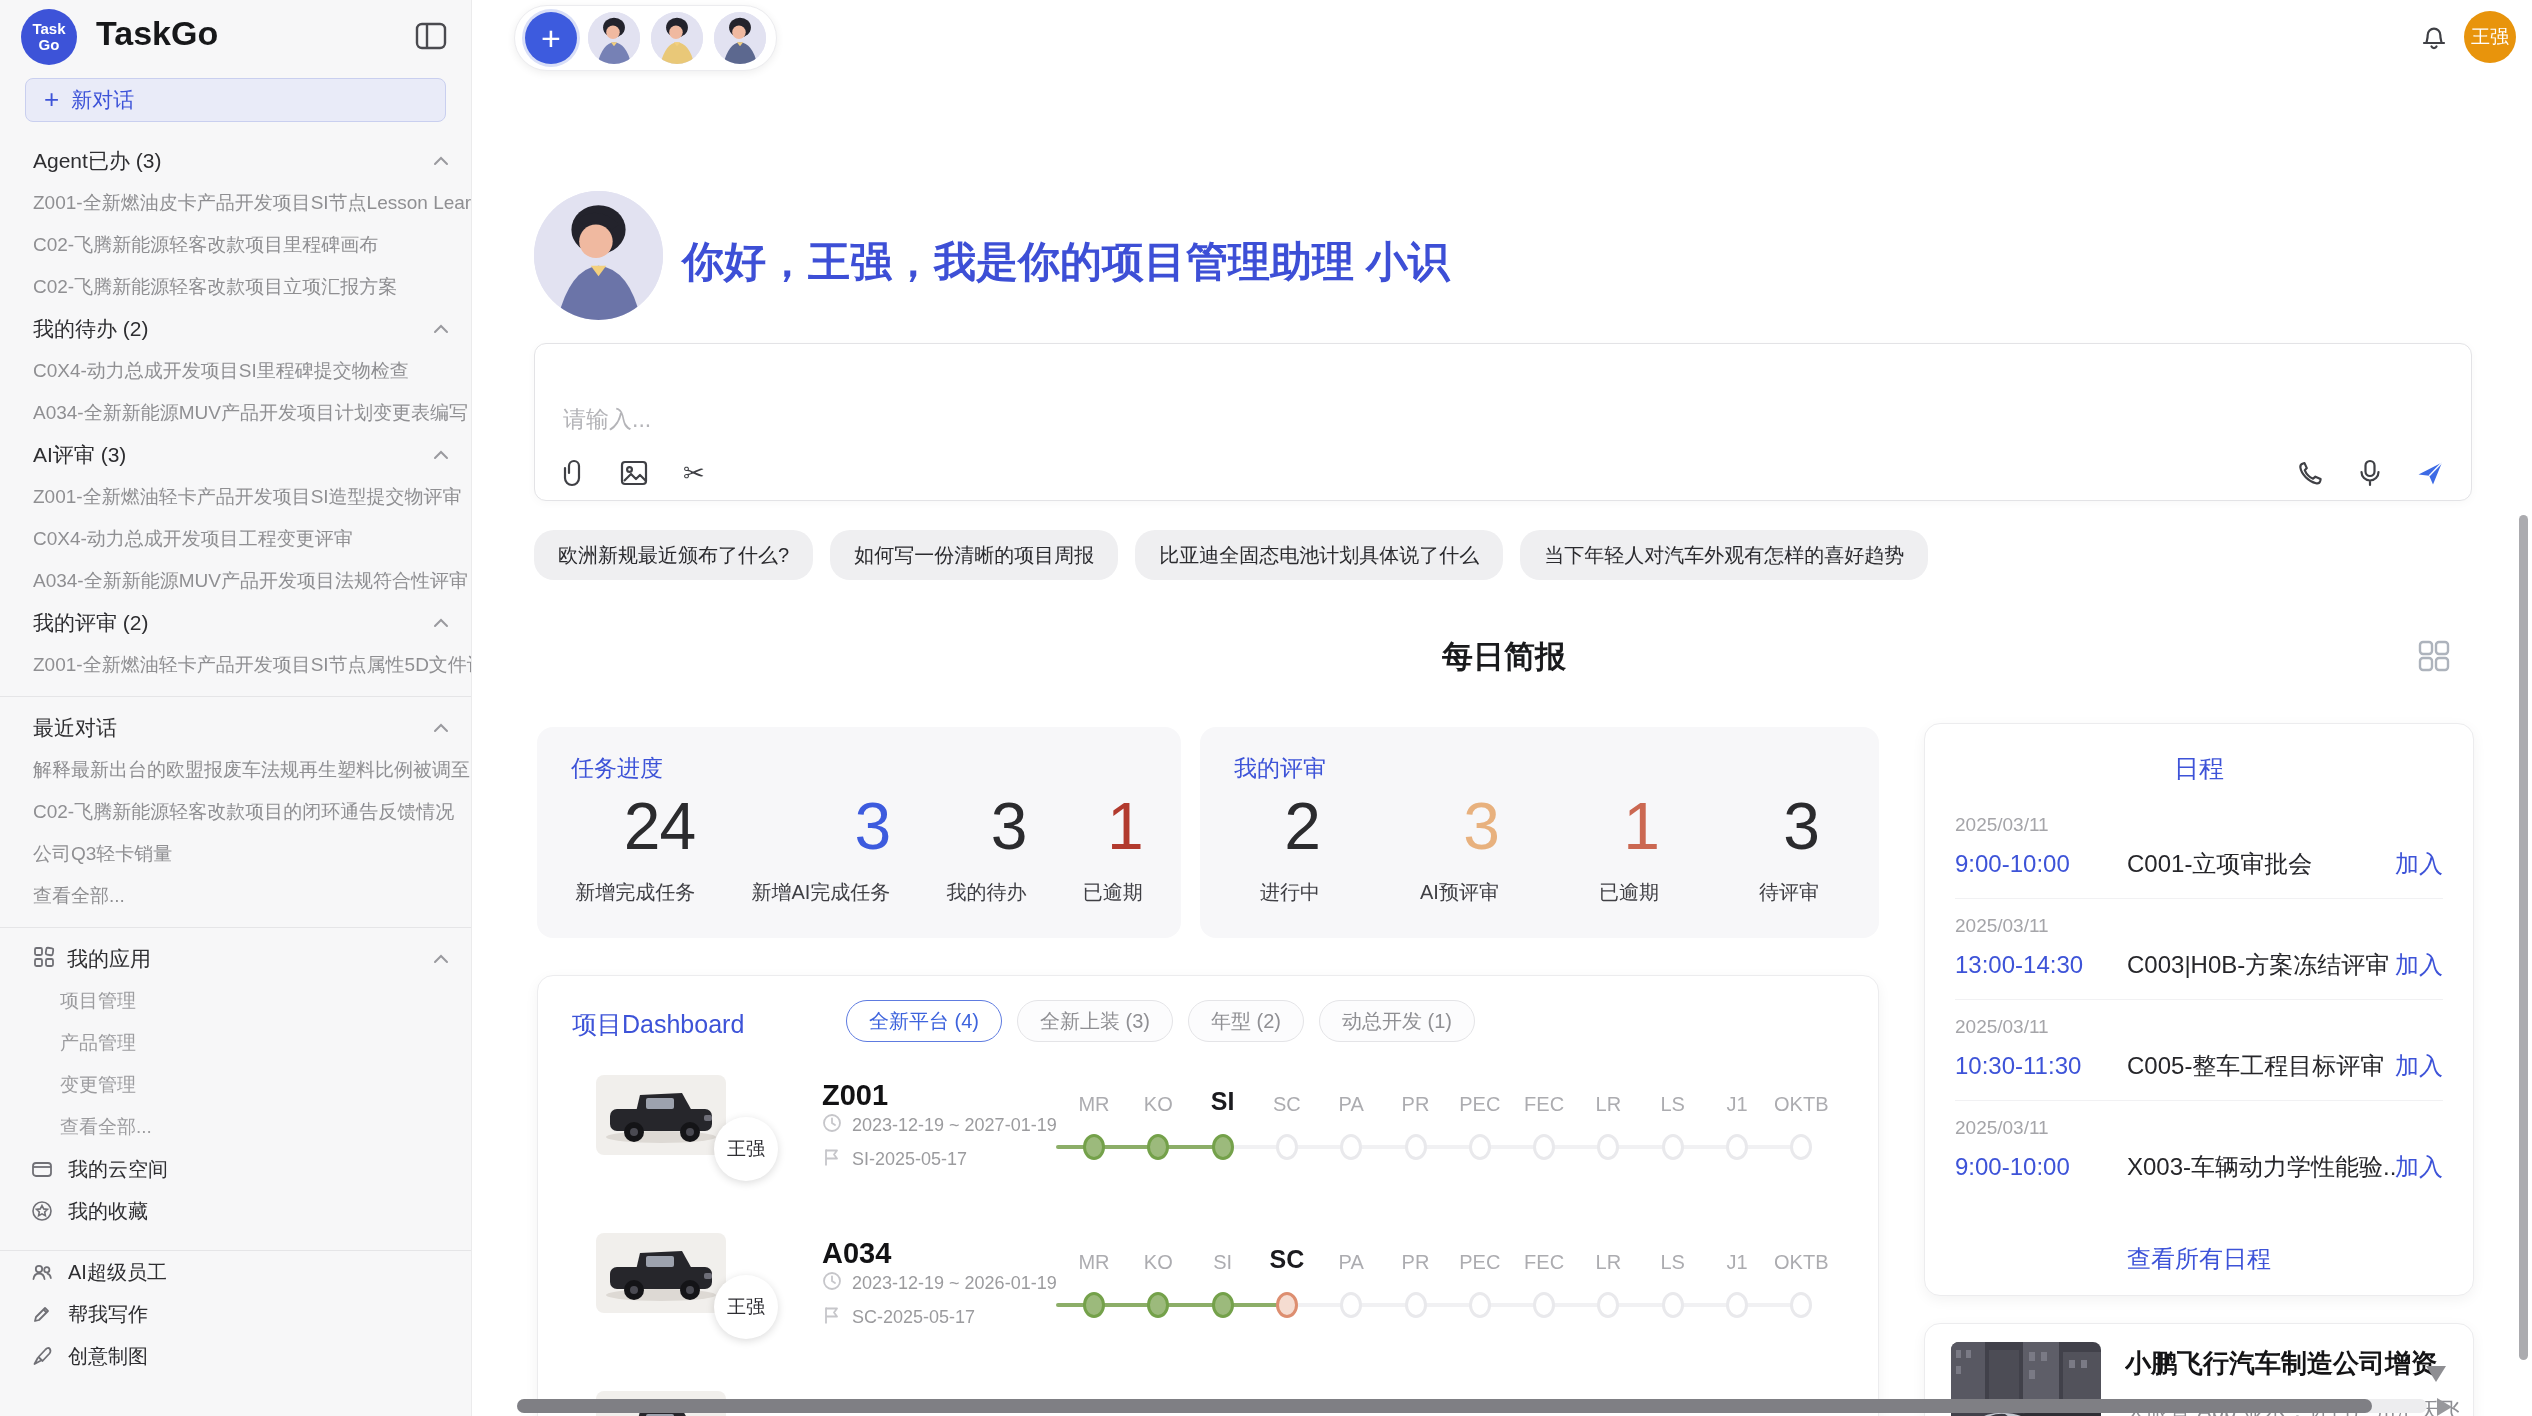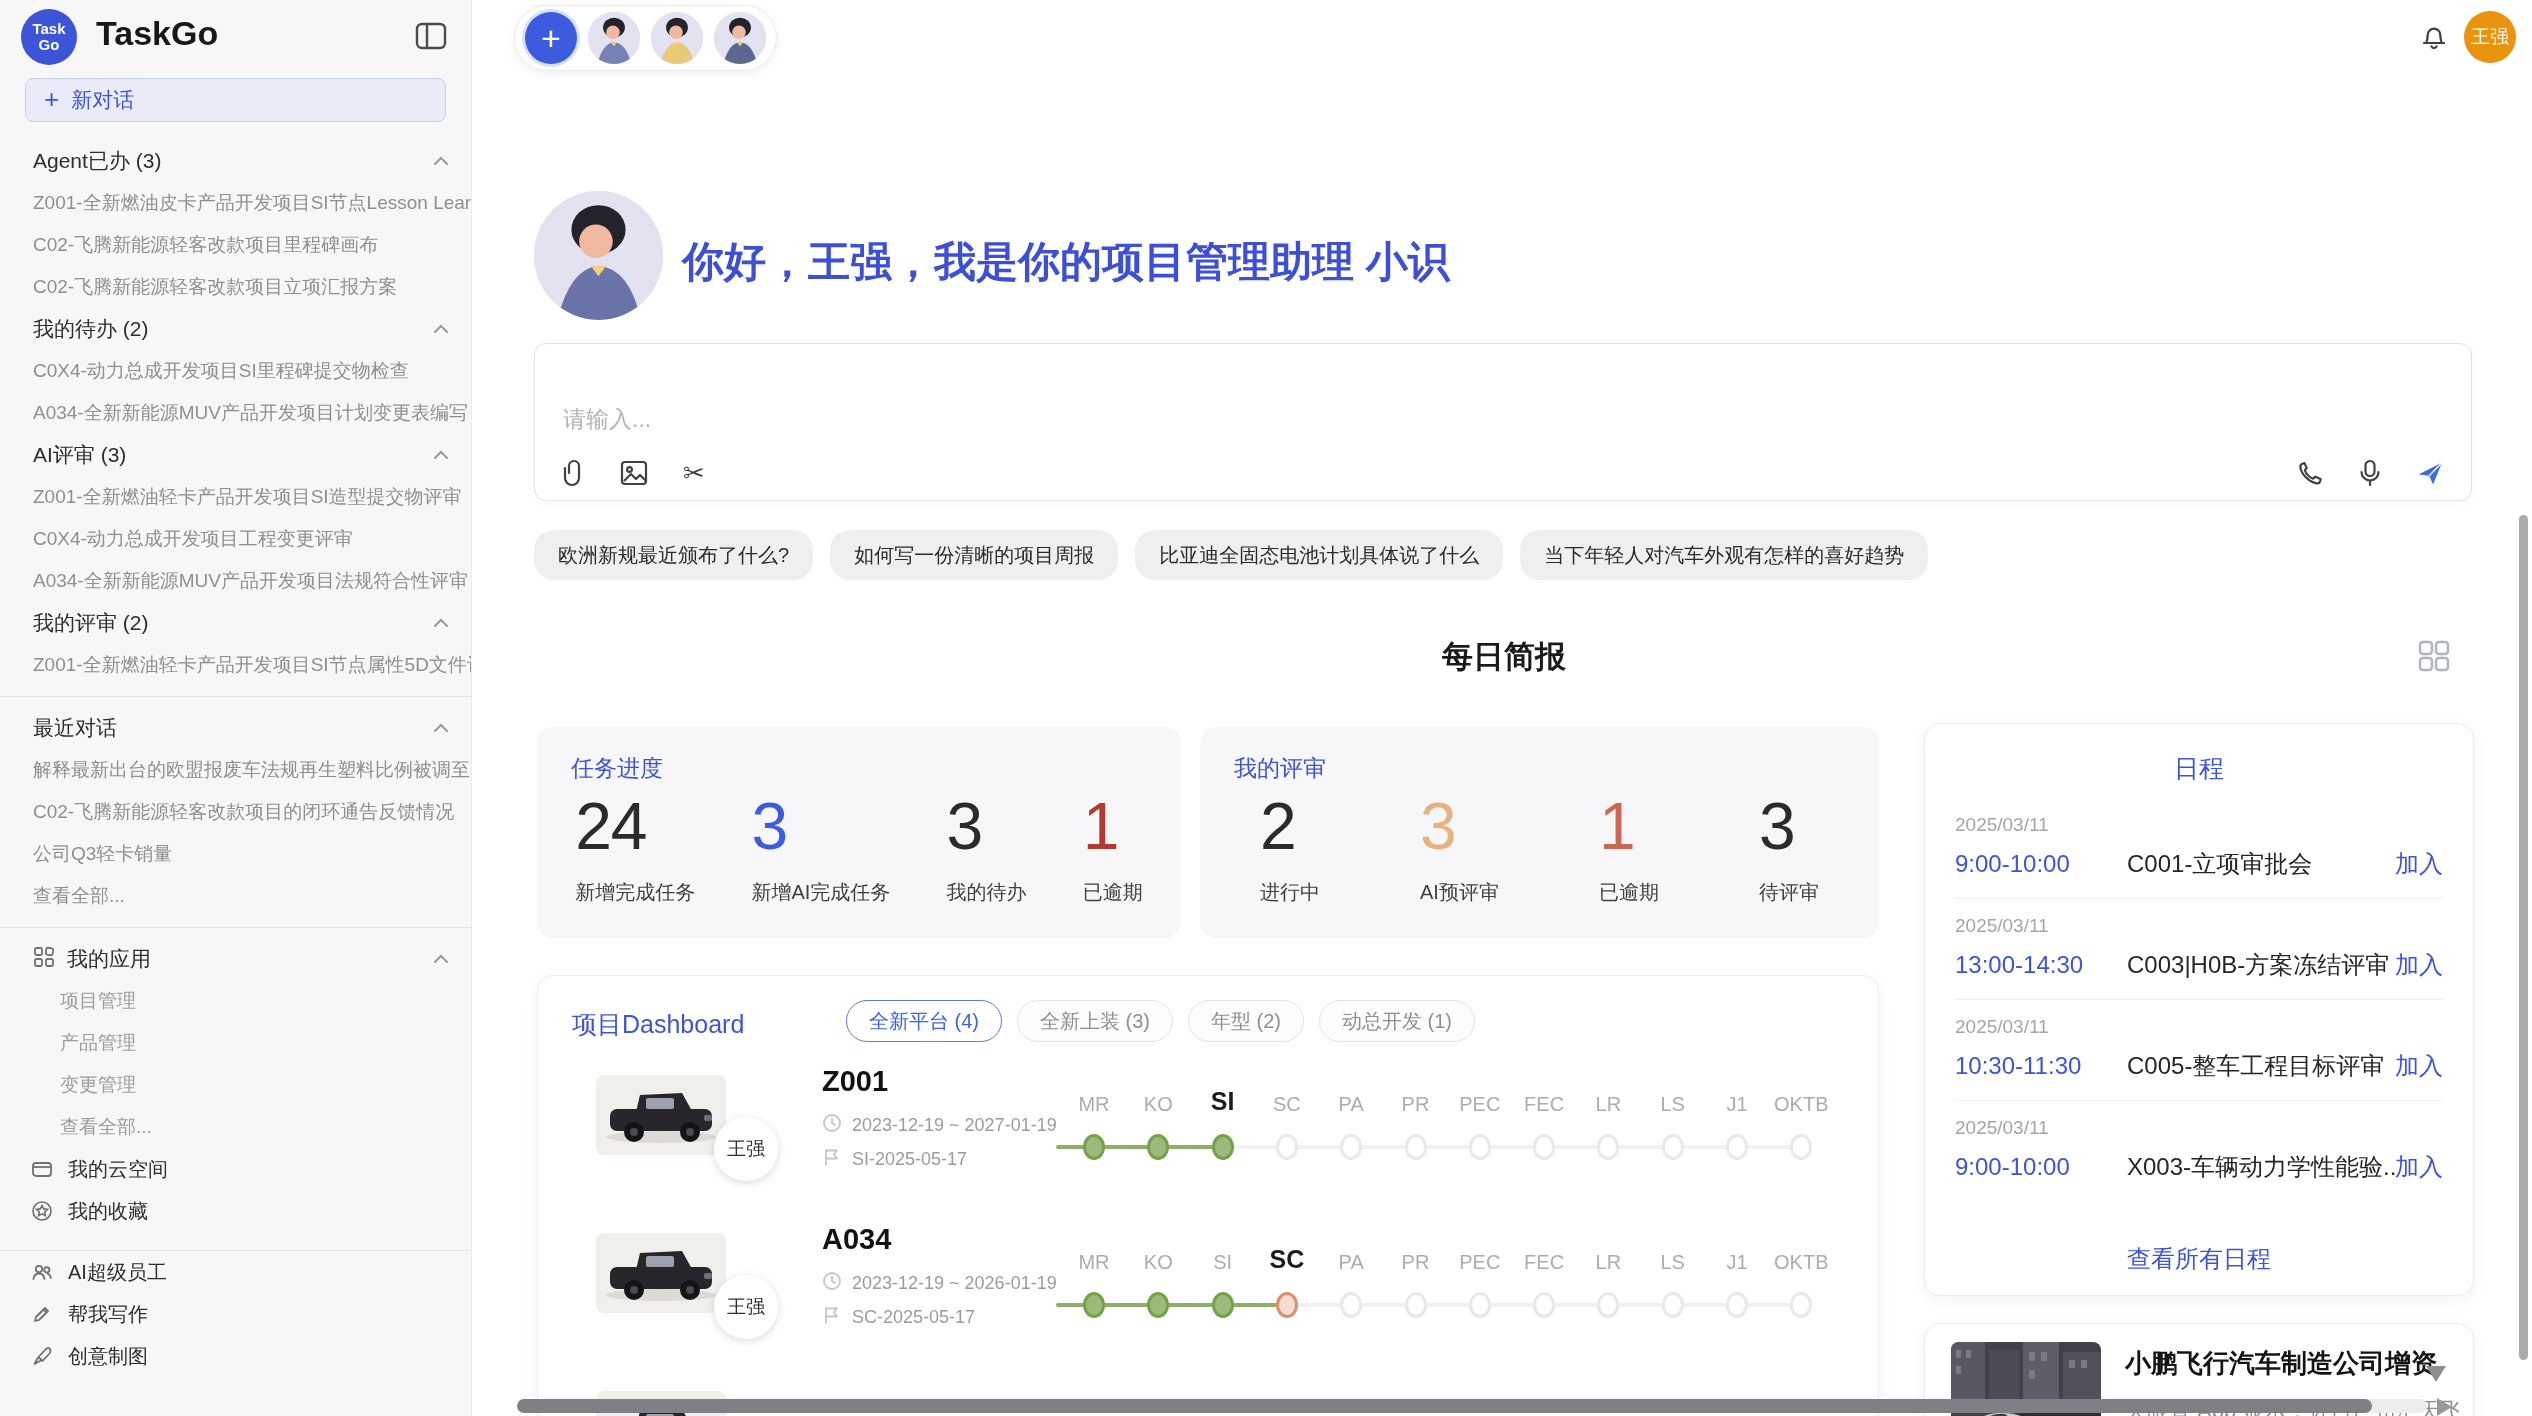--- a/index.html
+++ b/index.html
@@ -71,40 +71,40 @@
   
   .briefing-title { position:absolute; left:534px; top:636px; width:1940px; text-align:center;
                     font-size:31px; font-weight:800; color:#191A1C; }
   .grid-btn { position:absolute; left:2416px; top:638px; width:36px; height:36px; cursor:pointer; }
 
   .stat-card { position:absolute; top:727px; height:211px; background:#F7F7F9; border-radius:16px; }
   .stat-card.c1 { left:537px; width:644px; }
   .stat-card.c2 { left:1200px; width:679px; }
   .stat-title { position:absolute; left:34px; top:26px; font-size:23px; color:#3D53D8; }
   .stat-row { position:absolute; left:10px; right:10px; top:66px; display:flex; justify-content:space-around; }
-  .stat { display:flex; flex-direction:column; align-items:flex-start; }
+  .stat { display:flex; flex-direction:column; align-items:flex-end; }
   .stat .num { font-size:66px; line-height:1; font-weight:400; letter-spacing:-1px; }
   .stat .lbl { margin-top:20px; font-size:20px; color:#3F3F44; }
   .num-dark{color:#2B2B2E}.num-blue{color:#3D5BDE}.num-red{color:#B23A2E}
   .num-orange{color:#E8B17E}.num-salmon{color:#CB6852}
 
   
   .dash-card { position:absolute; left:537px; top:975px; width:1342px; height:470px; background:#fff;
                border:1px solid #ECECEE; border-radius:16px; box-shadow:0 4px 14px rgba(0,0,0,.05); overflow:hidden; }
   .dash-title { position:absolute; left:34px; top:32px; font-size:25px; color:#3D53D8; font-weight:500; }
   .dash-tabs { position:absolute; left:308px; top:24px; display:flex; gap:15px; }
   .tab { height:42px; border-radius:21px; padding:0 22px; font-size:20px; display:flex; align-items:center;
          background:#FCFCFD; border:1px solid #E4E4E7; color:#8F8F93; cursor:pointer; white-space:nowrap; }
   .tab.active { border:1.5px solid #5E7BE0; color:#3D63DD; background:#fff; }
   .proj-row { position:absolute; left:0; width:100%; height:158px; }
   .car { position:absolute; left:58px; top:14px; width:130px; height:80px; border-radius:8px; overflow:hidden; }
   .owner-badge { position:absolute; left:176px; top:56px; width:64px; height:64px; border-radius:50%;
                  background:#fff; box-shadow:0 2px 8px rgba(0,0,0,.14); display:flex; align-items:center;
                  justify-content:center; font-size:19px; color:#2E2E33; }
-  .proj-code { position:absolute; left:284px; top:4px; font-size:29px; font-weight:700; color:#121214; }
+  .proj-code { position:absolute; left:284px; top:18px; font-size:29px; font-weight:700; color:#121214; }
   .proj-meta { position:absolute; left:284px; display:flex; align-items:center; gap:10px;
                font-size:18px; color:#9B9B9E; white-space:nowrap; }
   .meta1 { top:52px; } .meta2 { top:86px; }
   .tl-line { position:absolute; height:4px; border-radius:2px; }
   .tl-label { position:absolute; width:90px; text-align:center; top:32px; font-size:20px; color:#ACACB0; }
   .tl-label.active { top:26px; font-size:25px; font-weight:700; color:#1B1B1F; }
   .tl-node { position:absolute; top:73px; width:22px; height:26px; border-radius:50%; background:#fff; }
   .tl-node.done { background:#9CBA7C; border:3px solid #74A14A; }
   .tl-node.pending { background:#fff; border:3px solid #E9E9EC; }
   .tl-node.overdue { background:#F5DCD1; border:3px solid #DD8E70; }

